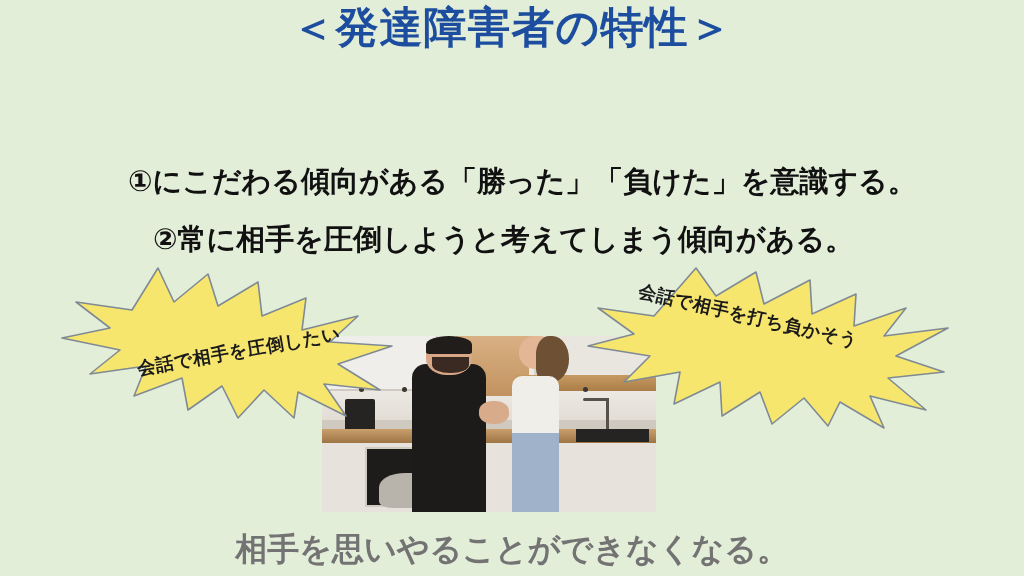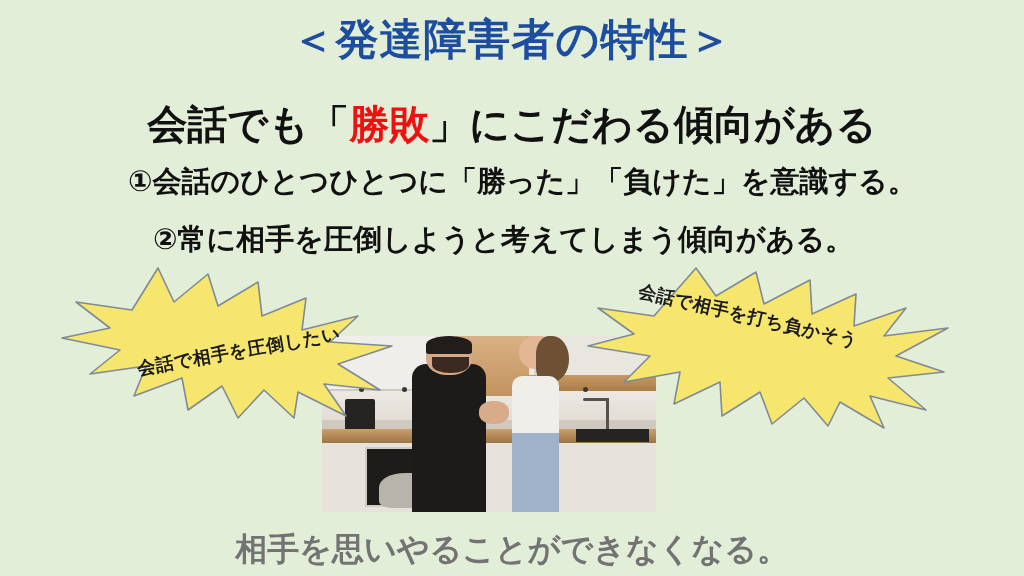--- a/index.html
+++ b/index.html
@@ -17,21 +17,21 @@
     position: relative;
     width: 1024px;
     height: 576px;
     background: #e3eed9;
     overflow: hidden;
   }
 
   
   .slide-title {
     position: absolute;
-    top: 16px;
+    top: 4px;
     left: 0;
     width: 1024px;
     text-align: center;
     font-size: 43px;
     font-weight: bold;
     color: #1c4d9e;
     letter-spacing: 1px;
     line-height: 1.1;
     white-space: nowrap;
   }
@@ -286,26 +286,23 @@
     z-index: 4;
   }
 </style>
 </head>
 <body>
 
 <div id="slide" style="background: rgb(227, 238, 217);">
 
   <div class="slide-title" style="color: rgb(28, 77, 158);">＜発達障害者の特性＞</div>
 
-  <div class="main-heading" style="color: rgb(17, 17, 17);">
-    <span>会話でも「</span><span class="hl-red" style="color: rgb(238, 17, 17);">勝敗</span><span>」にこだわる傾向がある</span>
-  </div>
 
   <div class="point" id="point-1">
-    <span>①</span><span>会話のひとつひとつに</span><span class="ul">「勝った」「負けた」を意識</span><span>する。</span>
+    <span>①</span><span>にこだわる傾向がある</span><span class="ul">「勝った」「負けた」を意識</span><span>する。</span>
   </div>
 
   <div class="point" id="point-2">
     <span>②</span><span>常に</span><span class="ul">相手を圧倒しよう</span><span>と考えてしまう傾向がある。</span>
   </div>
 
   <div class="burst" id="burst-left">
     <svg width="330" height="150" viewBox="0 0 330 150">
       <polygon id="burst-left-poly" points="96,0 112,34 146,6 156,38 196,14 200,48 244,30 240,62 296,48 268,74 330,78 276,96 318,122 262,116 284,148 236,124 232,150 202,122 176,150 160,118 126,142 120,110 72,128 84,98 28,106 58,82 0,70 48,60 14,34 70,42" fill="#f7e66e" stroke="#7f8a94" stroke-width="1.6" stroke-linejoin="round"></polygon>
     </svg>

